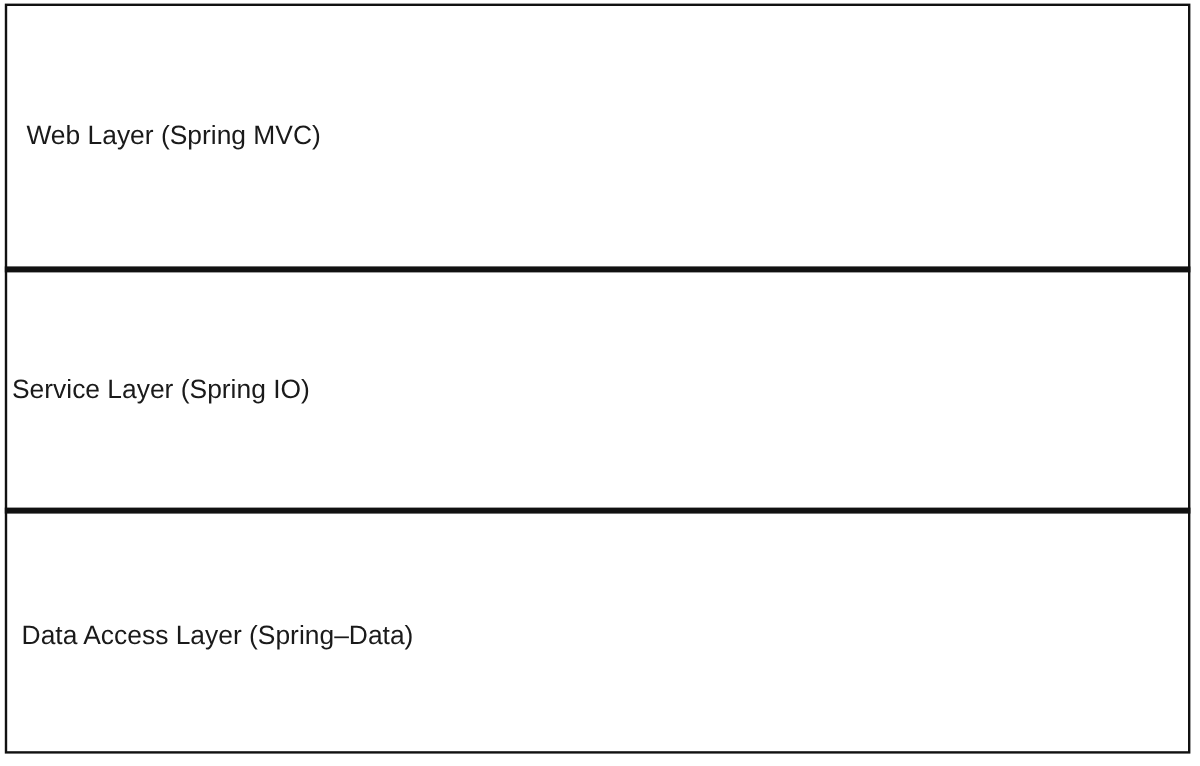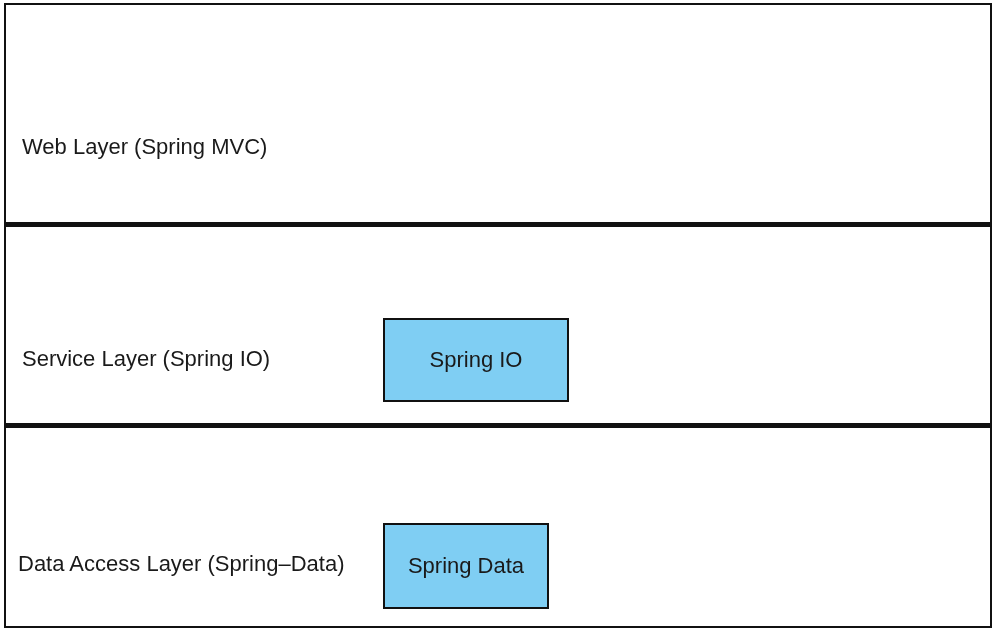--- a/index.html
+++ b/index.html
@@ -36,24 +36,23 @@
     background:var(--border);
   }
   .divider.d1{ top:222px; }
   .divider.d2{ top:423px; }
   .layer-row{
     position:absolute;
     left:6px;
     width:852px;
     display:flex;
     align-items:center;
-    margin-top:34px;
   }
   .layer-row.r1{ top:5px;   height:217px; }
-  .layer-row.r2{ top:227px; height:196px;padding-left:12px; }
+  .layer-row.r2{ top:227px; height:196px; }
   .layer-row.r3{ top:431px; height:199px; }
   .layer-label{
     font-size:22px;
     line-height:1.2;
     color:var(--text);
     white-space:nowrap;
   }
   .r1 .layer-label{ margin-left:16px; }
   .r2 .layer-label{ margin-left:4px; }
   .r3 .layer-label{ margin-left:12px; }
@@ -81,23 +80,21 @@
   <div class="outer-frame"></div>
 
   <div class="layer-row r1">
     <span class="layer-label">Web Layer (Spring MVC)</span>
   </div>
 
   <div class="divider d1"></div>
 
   <div class="layer-row r2">
     <span class="layer-label">Service Layer (Spring IO)</span>
-    <div class="layer-box">Spring IO</div>
   </div>
 
   <div class="divider d2"></div>
 
   <div class="layer-row r3">
     <span class="layer-label">Data Access Layer (Spring–Data)</span>
-    <div class="layer-box">Spring Data</div>
   </div>
 
 </div>
 
 </body></html>

